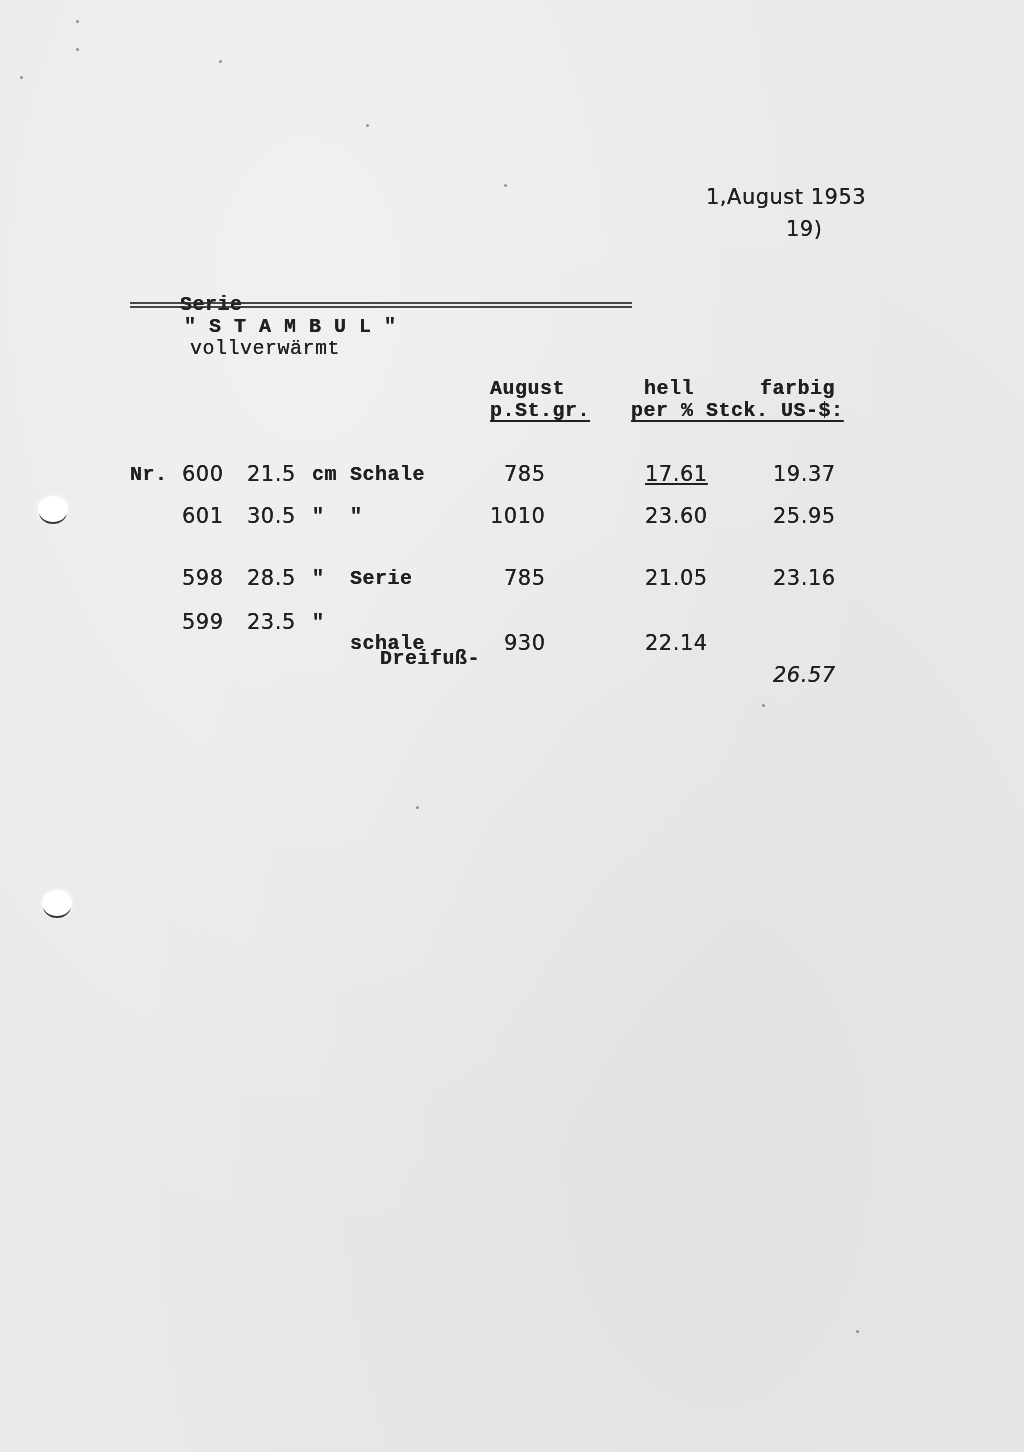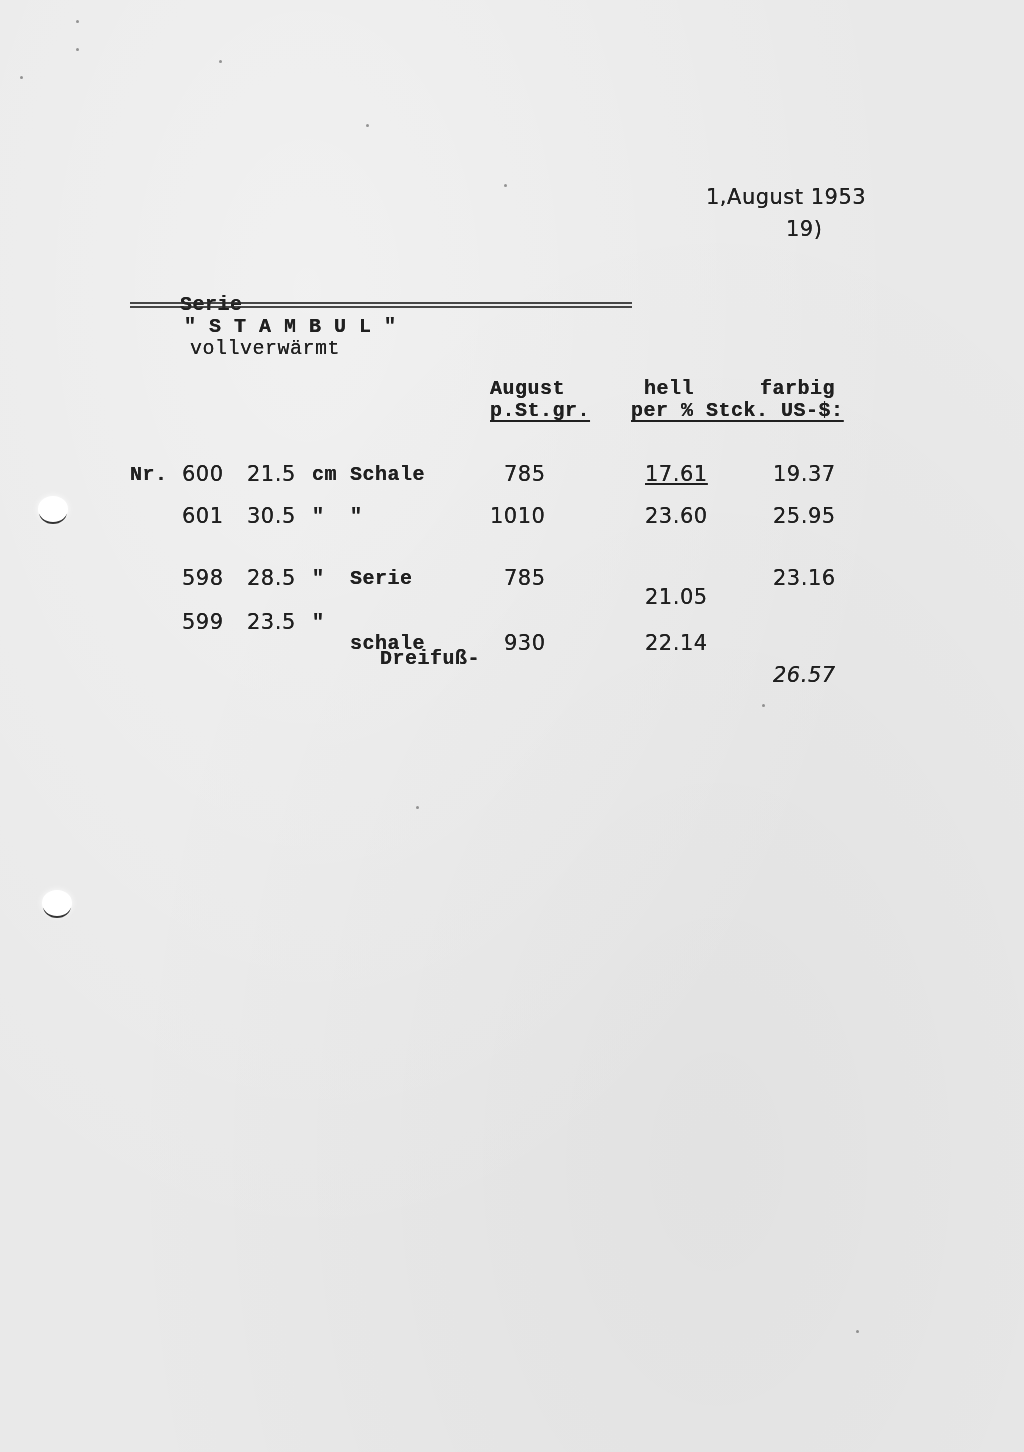--- a/index.html
+++ b/index.html
@@ -127,21 +127,21 @@
     <div class="t num" style="left:645px; top:505px;">23.60</div>
     <div class="t num" style="left:773px; top:505px;">25.95</div>
   </div>
 
   <div>
     <div class="t num" style="left:182px; top:567px;">598</div>
     <div class="t num" style="left:247px; top:567px;">28.5</div>
     <div class="t" style="left:312px; top:568px;">"</div>
     <div class="t" style="left:350px; top:568px;">Serie</div>
     <div class="t num" style="left:504px; top:567px;">785</div>
-    <div class="t num" style="left:645px; top:567px;margin-top:19px;">21.05</div>
+    <div class="t num" style="left:645px; top:567px;">21.05</div>
     <div class="t num" style="left:773px; top:567px;">23.16</div>
   </div>
 
   <div>
     <div class="t num" style="left:182px; top:611px;">599</div>
     <div class="t num" style="left:247px; top:611px;">23.5</div>
     <div class="t" style="left:312px; top:612px;">"</div>
     <div class="t" style="left:350px; top:648px;margin-left:30px;">Dreifuß-</div>
     <div class="t" style="left:350px; top:633px;">schale</div>
     <div class="t num" style="left:504px; top:632px;">930</div>

